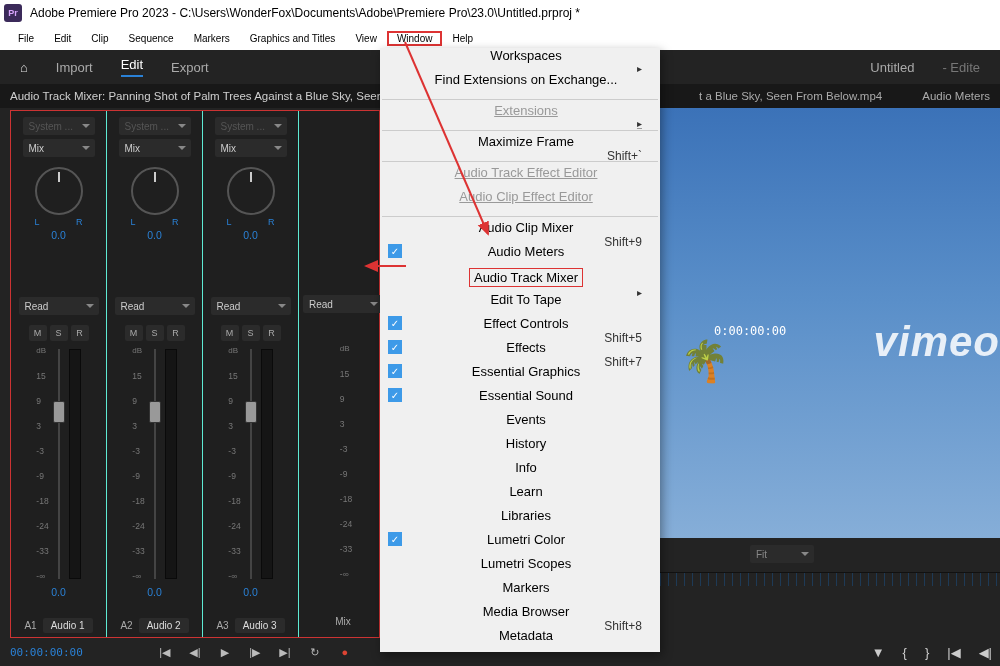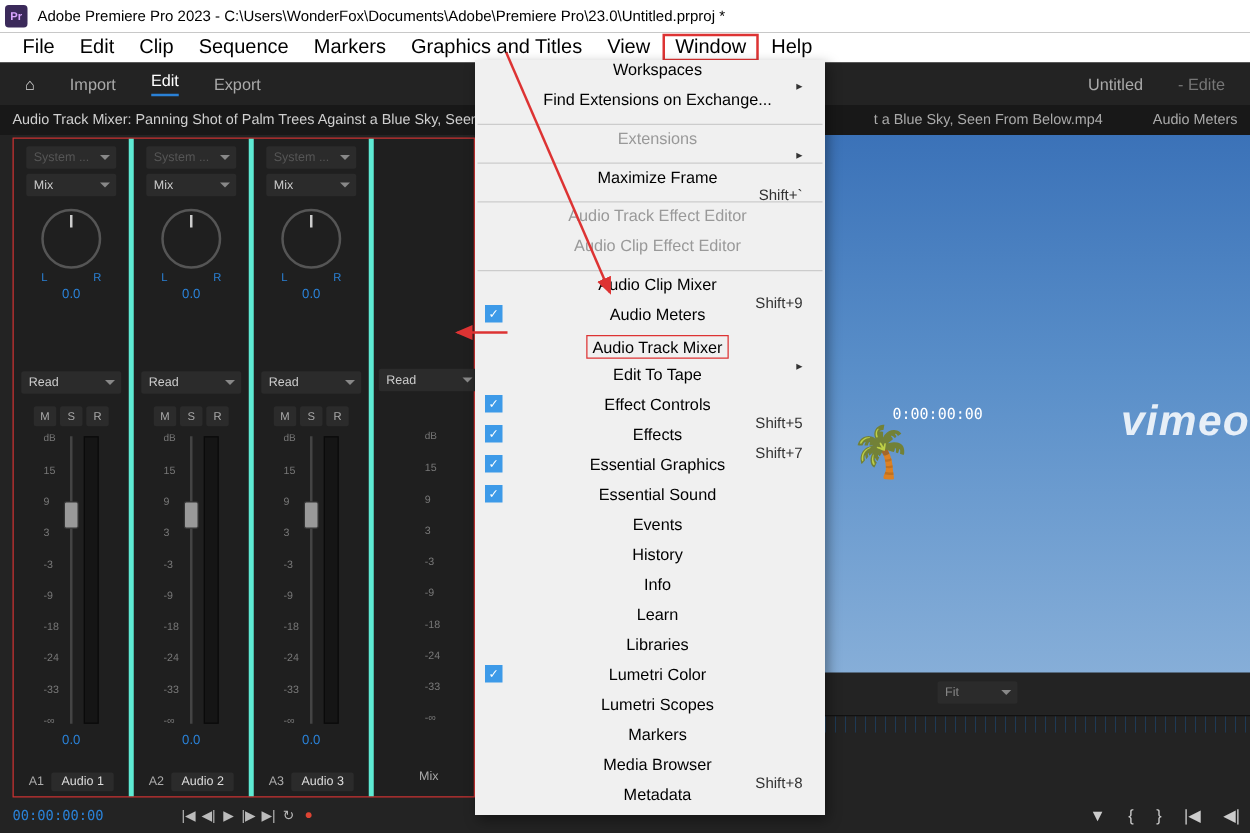--- a/index.html
+++ b/index.html
@@ -1,30 +1,30 @@
 <!DOCTYPE html>
 <html><head>
 <meta charset="utf-8">
 <style>
   * { margin:0; padding:0; box-sizing:border-box; font-family:"Segoe UI",Arial,sans-serif; -webkit-font-smoothing:antialiased; }
   body { width:1000px; height:666px; background:#232323; overflow:hidden; color:#ccc; position:relative; }
   .title-bar { height:26px; background:#fff; display:flex; align-items:center; padding:0 4px; color:#000; font-size:12px; }
   .title-bar .logo { width:18px; height:18px; background:#3b2a5a; border-radius:3px; margin-right:8px; display:flex; align-items:center; justify-content:center; color:#d9a5ff; font-size:9px; font-weight:bold;}
-  .menu-bar { height:24px; background:#fff; display:flex; align-items:center; padding:0 8px; gap:0; font-size:16px; color:#000;}
+  .menu-bar { height:24px; background:#fff; display:flex; align-items:center; padding:0 8px; gap:0; font-size:10px; color:#000;}
   .menu-bar span { padding:2px 10px; cursor:default;}
   .menu-bar span.hi { border:2px solid #d33; padding:0 8px;}
   .tabs-row { height:34px; background:#232323; display:flex; align-items:center; gap:28px; padding:0 20px; font-size:13px; color:#aaa;}
   .tabs-row .home-icon { color:#ddd; }
   .tabs-row .active { color:#fff; border-bottom:2px solid #2a81d6; padding-bottom:3px;}
   .tabs-row .spacer { flex:1;}
   .panel-title-bar { height:24px; background:#181818; display:flex; align-items:center; padding:0 10px; font-size:11.5px; color:#aaa; gap:40px;}
   .panel-title-bar .plabel { color:#cfcfcf; }
   .panel-title-bar .right { margin-left:auto; display:flex; gap:40px;}
   .mixer-area { position:absolute; left:10px; top:110px; width:370px; height:528px; border:1px solid #c33; background:#1f1f1f; display:flex; }
-  .channel { flex:0 0 96px; border-right:4px solid #5eead4; padding:6px 4px 4px; display:flex; flex-direction:column; align-items:center; }
+  .channel { flex:0 0 96px; border-right:1px solid #5eead4; padding:6px 4px 4px; display:flex; flex-direction:column; align-items:center; }
   .channel.mixch { flex:1; }
   .dd { width:72px; height:18px; background:#2b2b2b; border-radius:2px; font-size:10px; color:#888; padding:2px 6px; margin-bottom:4px; display:flex; align-items:center; position:relative;}
   .dd:after { content:""; position:absolute; right:5px; top:7px; border:4px solid transparent; border-top-color:#888; }
   .dd.sysdim { color:#555; }
   .dd.mix { color:#ccc; }
   .knob-wrap { margin-top:6px; text-align:center;}
   .knob { width:48px; height:48px; border-radius:50%; border:2px solid #555; position:relative; margin:0 auto;}
   .knob:after { content:""; position:absolute; left:50%; top:3px; width:2px; height:10px; background:#ccc; transform:translateX(-50%);}
   .lr { display:flex; justify-content:space-between; width:48px; font-size:9px; margin:2px auto 0; color:#2a81d6;}
   .knob-val { font-size:10.5px; color:#2a81d6; text-align:center; margin-top:2px;}
@@ -36,39 +36,39 @@
   .scale { font-size:8.5px; color:#777; display:flex; flex-direction:column; gap:16.5px; line-height:1;}
   .scale span:first-child { font-size:8px;}
   .meter-track { width:12px; height:230px; background:#151515; border:1px solid #0a0a0a;}
   .fader-track { width:16px; height:230px; position:relative;}
   .fader-track:before { content:""; position:absolute; left:7px; top:0; width:2px; height:100%; background:#444;}
   .fader-handle { position:absolute; left:2px; top:52px; width:12px; height:22px; background:#999; border:1px solid #333; border-radius:2px;}
   .ch-val { font-size:10.5px; color:#2a81d6; margin-top:6px;}
   .ch-name { display:flex; gap:6px; align-items:center; margin-top:20px; font-size:10px;}
   .ch-name .num { color:#aaa; }
   .ch-name .lab { background:#2b2b2b; padding:2px 8px; border-radius:2px; color:#ddd;}
-  .transport { position:absolute; left:10px; bottom:2px; height:24px; display:flex; align-items:center; gap:0; font-size:11px;}
+  .transport { position:absolute; left:10px; bottom:2px; height:24px; display:flex; align-items:center; gap:14px; font-size:11px;}
   .transport .tc { color:#2a81d6; font-family:monospace; margin-right:60px;}
   .transport .ticon { color:#bbb; width:16px; text-align:center; cursor:default;}
   .transport .rec { color:#d43; }
   
   .preview { position:absolute; left:660px; top:108px; right:0; height:430px; background:linear-gradient(180deg,#3b72b8 0%,#5a8fc9 45%,#86aed8 100%); overflow:hidden;}
   .preview .palm { position:absolute; left:20px; bottom:120px; width:60px; height:80px; color:#1a2a12; font-size:40px;}
-  .vimeo { position:absolute; right:0; top:210px; font-size:34px; font-weight:bold; font-style:italic; color:rgba(255,255,255,.85); letter-spacing:1px;margin-left:28px;}
+  .vimeo { position:absolute; right:0; top:210px; font-size:42px; font-weight:bold; font-style:italic; color:rgba(255,255,255,.85); letter-spacing:1px;margin-left:28px;}
   .preview .tc-overlay { position:absolute; left:54px; top:216px; font-family:monospace; font-size:12px; color:#fff;}
   .prog-ctrl { position:absolute; left:660px; top:546px; right:0; height:20px; display:flex; align-items:center; gap:10px; font-size:11px; color:#ccc; padding:0 90px;}
   .prog-ctrl .dd { width:64px;}
   .prog-transport { position:absolute; right:8px; bottom:6px; display:flex; gap:18px; font-size:13px; color:#ccc;}
   .ruler { position:absolute; left:660px; top:572px; right:0; height:14px; background:repeating-linear-gradient(90deg,#1e3a56 0 1px,transparent 1px 8px); border-top:1px solid #111;}
   
   .dropdown { position:absolute; left:380px; top:48px; width:280px; background:#f0f0f0; color:#000; font-size:13px; box-shadow:2px 4px 10px rgba(0,0,0,.4); }
   .dropdown .mi { height:24px; display:flex; align-items:center; padding:0 18px 0 30px; position:relative; cursor:default;flex-direction:column;}
   .dropdown .mi .sc { margin-left:auto; color:#333; font-size:12px;}
   .dropdown .mi .arrow { margin-left:auto; font-size:10px; color:#333;}
-  .dropdown .mi.disabled { color:#999; }
+  .dropdown .mi.disabled { color:#999;text-decoration:underline; }
   .dropdown .mi.checked:before { content:"✓"; position:absolute; left:8px; color:#fff; background:#3d9ae8; width:14px; height:14px; font-size:10px; display:flex; align-items:center; justify-content:center;}
   .dropdown .sep { height:1px; background:#ccc; margin:3px 2px;}
   .dropdown .mi.hiRed span.lbl { border:1.5px solid #d33; padding:1px 4px;}
   
   svg.anno { position:absolute; pointer-events:none; }
 </style>
 </head>
 <body>
 
 <div class="title-bar">

